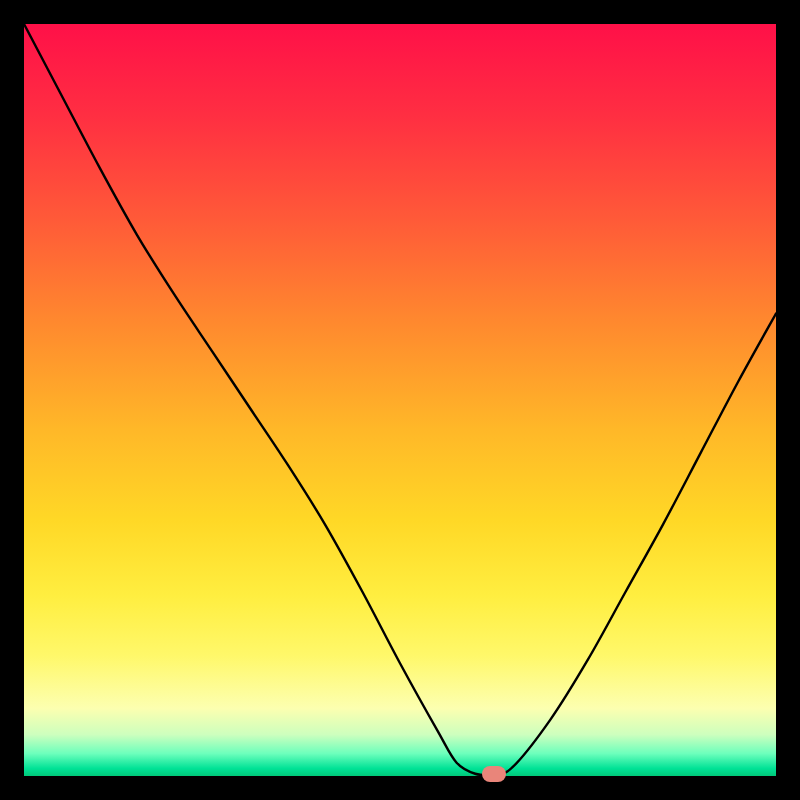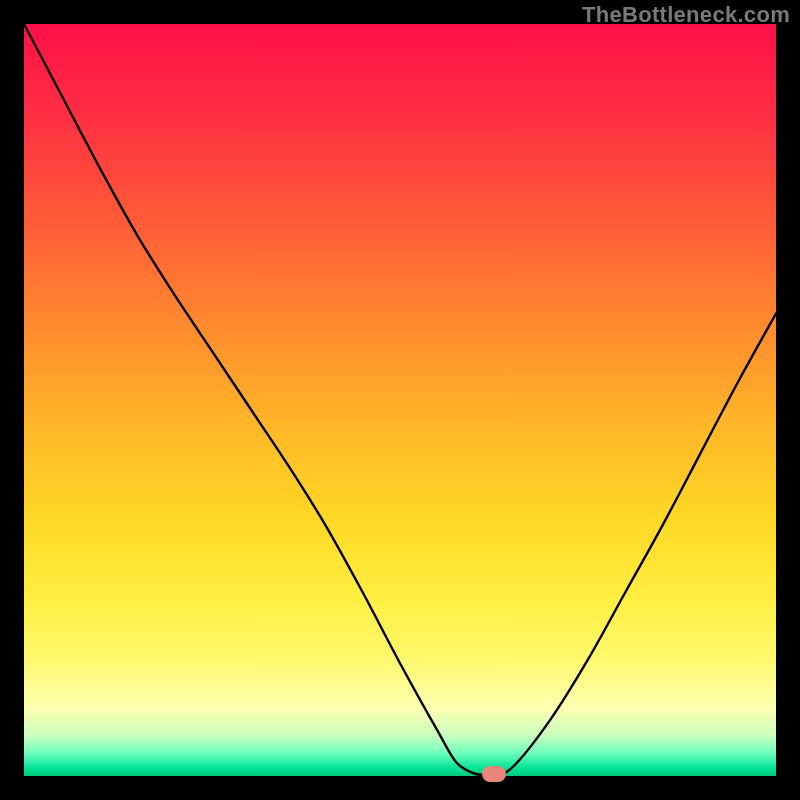--- a/index.html
+++ b/index.html
@@ -61,20 +61,19 @@
     height: 16px;
     border-radius: 8px;
     background: #e9857a;
     transform: translate(-50%, -50%);
   }
 </style>
 </head>
 <body>
 
 <div class="chart-container">
-  <div class="watermark">TheBottleneck.com</div>
   <div class="plot-area">
     <svg class="curve" viewBox="0 0 752 752" preserveAspectRatio="none">
       <path id="bottleneck-path" fill="none" stroke="#000" stroke-width="2.4" stroke-linejoin="round" stroke-linecap="round" d="M 0.00 0.00 C 6.27 11.91, 25.07 47.63, 37.60 71.44 C 50.13 95.25, 62.67 119.69, 75.20 142.88 C 87.73 166.07, 100.27 189.25, 112.80 210.56 C 125.33 231.87, 137.87 251.29, 150.40 270.72 C 162.93 290.15, 175.47 308.32, 188.00 327.12 C 200.53 345.92, 213.07 364.72, 225.60 383.52 C 238.13 402.32, 250.67 420.49, 263.20 439.92 C 275.73 459.35, 288.27 478.77, 300.80 500.08 C 313.33 521.39, 325.87 544.57, 338.40 567.76 C 350.93 590.95, 363.47 616.01, 376.00 639.20 C 388.53 662.39, 404.20 690.34, 413.60 706.88 C 423.00 723.42, 426.13 731.32, 432.40 738.46 C 438.67 745.61, 444.93 747.74, 451.20 749.74 C 457.47 751.75, 463.73 751.62, 470.00 750.50 C 476.27 749.37, 479.40 752.13, 488.80 742.98 C 498.20 733.83, 513.87 713.52, 526.40 695.60 C 538.93 677.68, 551.47 656.75, 564.00 635.44 C 576.53 614.13, 589.07 590.32, 601.60 567.76 C 614.13 545.20, 626.67 523.27, 639.20 500.08 C 651.73 476.89, 664.27 452.45, 676.80 428.64 C 689.33 404.83, 701.87 380.39, 714.40 357.20 C 726.93 334.01, 745.73 300.80, 752.00 289.52"></path>
     </svg>
     <div id="min-marker" class="marker" style="left: 470px; top: 750.496px;"></div>
   </div>
 </div>
 
 </body></html>

